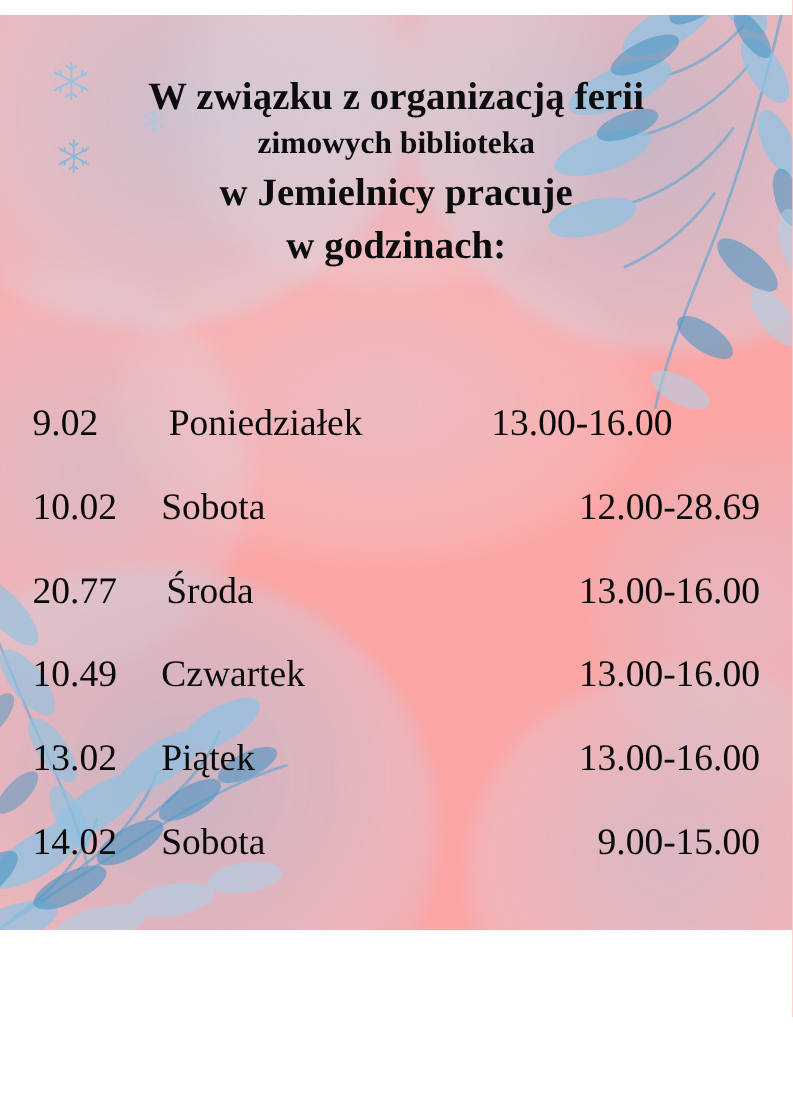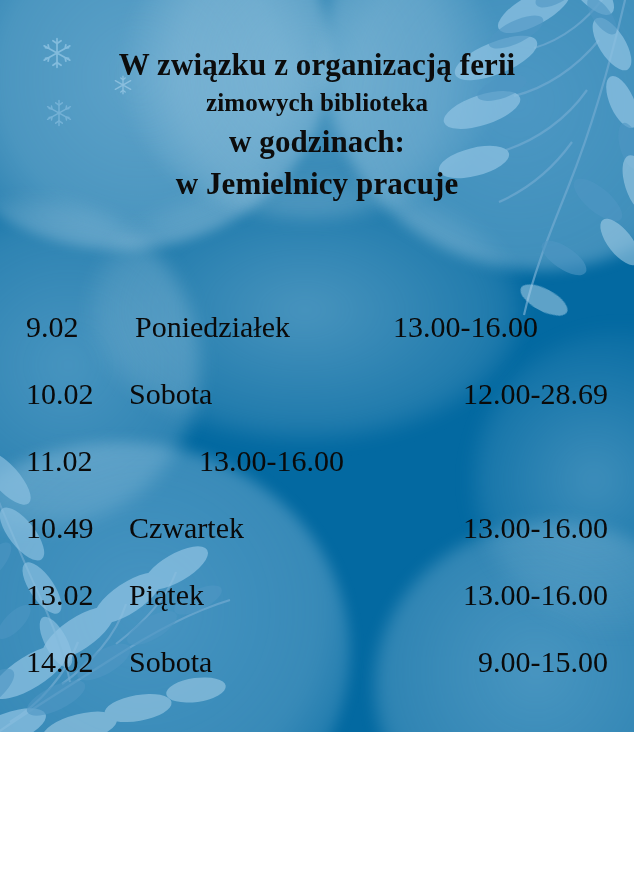--- a/index.html
+++ b/index.html
@@ -11,22 +11,23 @@
     height: 896px;
     overflow: hidden;
     font-family: "Liberation Serif", serif;
     background: #ffffff;
   }
 
   .poster {
     position: relative;
     width: 634px;
     height: 732px;
-    background: #0369a1;
+    background: #fca5a5;
     overflow: hidden;
+    margin-top: 12px;
   }
 
   
   .wash {
     position: absolute;
     border-radius: 50%;
     pointer-events: none;
   }
   .wash-top-left {
     left: -90px; top: -130px;
@@ -286,40 +287,41 @@
       <path d="M50 23 L39 14 M50 23 L61 14 M50 77 L39 86 M50 77 L61 86"></path>
       <path d="M27 37 L16 34 M27 37 L25 26 M73 63 L84 66 M73 63 L75 74"></path>
     </g>
   </svg>
 
   <div class="content">
 
     <div class="heading">
       <span class="line line-1">W związku z organizacją ferii</span>
       <span class="line line-2">zimowych biblioteka</span>
+      <span class="line line-3">w Jemielnicy pracuje</span>
       <span class="line line-4">w godzinach:</span>
-      <span class="line line-3">w Jemielnicy pracuje</span>
     </div>
 
     <div class="schedule">
 
       <div class="row row-1">
         <span class="cell-date">9.02</span>
         <span class="cell-day">Poniedziałek</span>
         <span class="cell-hours">13.00-16.00</span>
       </div>
 
       <div class="row row-2">
         <span class="cell-date">10.02</span>
         <span class="cell-day">Sobota</span>
         <span class="cell-hours">12.00-28.69</span>
       </div>
 
       <div class="row row-3">
-        <span class="cell-date">11.02</span>
+        <span class="cell-date">20.77</span>
+        <span class="cell-day">Środa</span>
         <span class="cell-hours">13.00-16.00</span>
       </div>
 
       <div class="row row-4">
         <span class="cell-date">10.49</span>
         <span class="cell-day">Czwartek</span>
         <span class="cell-hours">13.00-16.00</span>
       </div>
 
       <div class="row row-5">

